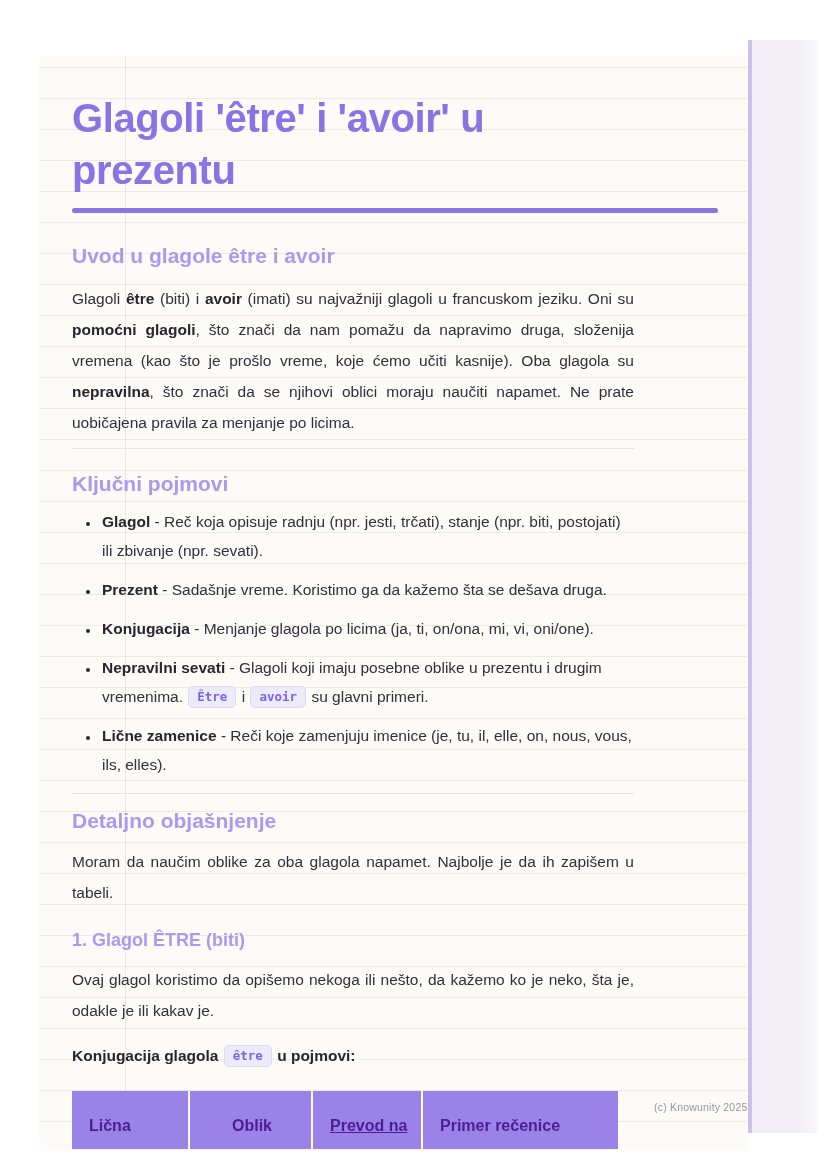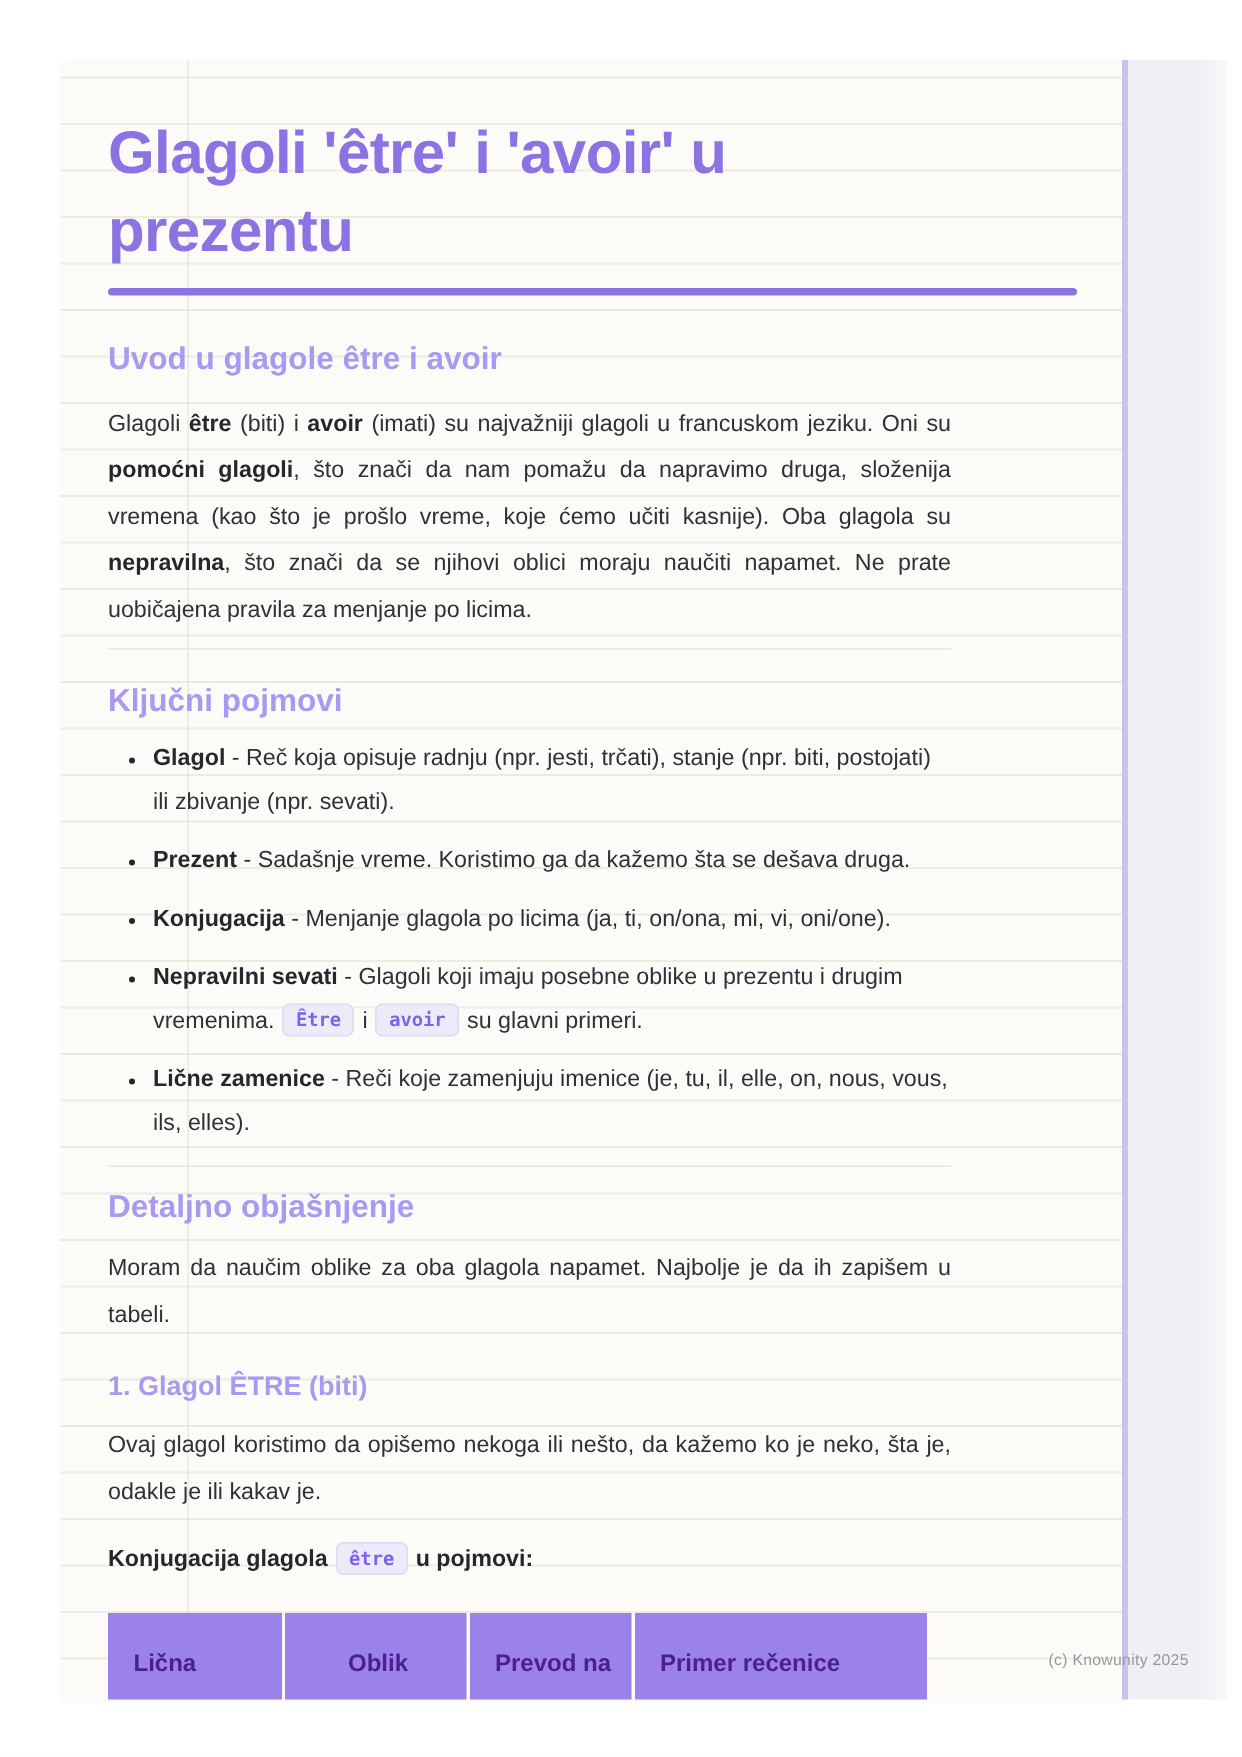--- a/index.html
+++ b/index.html
@@ -7,21 +7,21 @@
   body {
     width:828px; height:1171px;
     background:#ffffff;
     font-family:"Liberation Sans", sans-serif;
     -webkit-font-smoothing:antialiased;
   }
   .canvas { position:relative; width:828px; height:1171px; background:#ffffff; overflow:hidden; }
 
   
   .paper {
-    position:absolute; left:40px; top:40px; width:708px; height:1093px;
+    position:absolute; left:40px; top:56px; width:708px; height:1093px;
     background:#fcfbf7;
     border-radius:6px 0 0 0;
     overflow:hidden;
     box-shadow:0 1px 3px rgba(0,0,0,0.035);
   }
   
   .paper::before {
     content:""; position:absolute; inset:0; pointer-events:none;
     background-image:linear-gradient(rgba(198,192,172,0.28) 1px, transparent 1px);
     background-size:100% 31px;
@@ -113,21 +113,21 @@
   .conj-table th {
     background:#9b82e8; color:#4c1d95;
     font-size:16px; font-weight:600; text-align:left;
     padding:26px 12px 30px 17px; vertical-align:middle;
     border-right:2px solid #fbfaf7;
     white-space:nowrap; overflow:hidden;
   }
   .conj-table th:last-child { border-right:none; }
 
   .watermark {
-    position:absolute; left:699px; top:1101px; z-index:3;
+    position:absolute; left:654px; top:1101px; z-index:3;
     font-size:10.5px; color:#97969d; white-space:nowrap;
     letter-spacing:0.2px;
   }
 </style>
 </head>
 <body>
 
 <div class="canvas">
 
   <div class="side-panel"></div>
@@ -167,21 +167,21 @@
 
       <p class="body-p tight">Ovaj glagol koristimo da opišemo nekoga ili nešto, da kažemo ko je neko, šta je, odakle je ili kakav je.</p>
 
       <p class="conj-line"><b>Konjugacija glagola </b><span class="code-chip">être</span><b> u pojmovi:</b></p>
 
       <table class="conj-table">
         <thead>
           <tr>
             <th style="width:117px;">Lična</th>
             <th style="width:123px;padding-left:42px;">Oblik</th>
-            <th style="width:110px;">Prevod na</th>
+            <th style="width:110px;text-decoration:underline;">Prevod na</th>
             <th style="width:196px;">Primer rečenice</th>
           </tr>
         </thead>
       </table>
 
     </div>
   </div>
 
   <div class="watermark">(c) Knowunity 2025</div>
 

